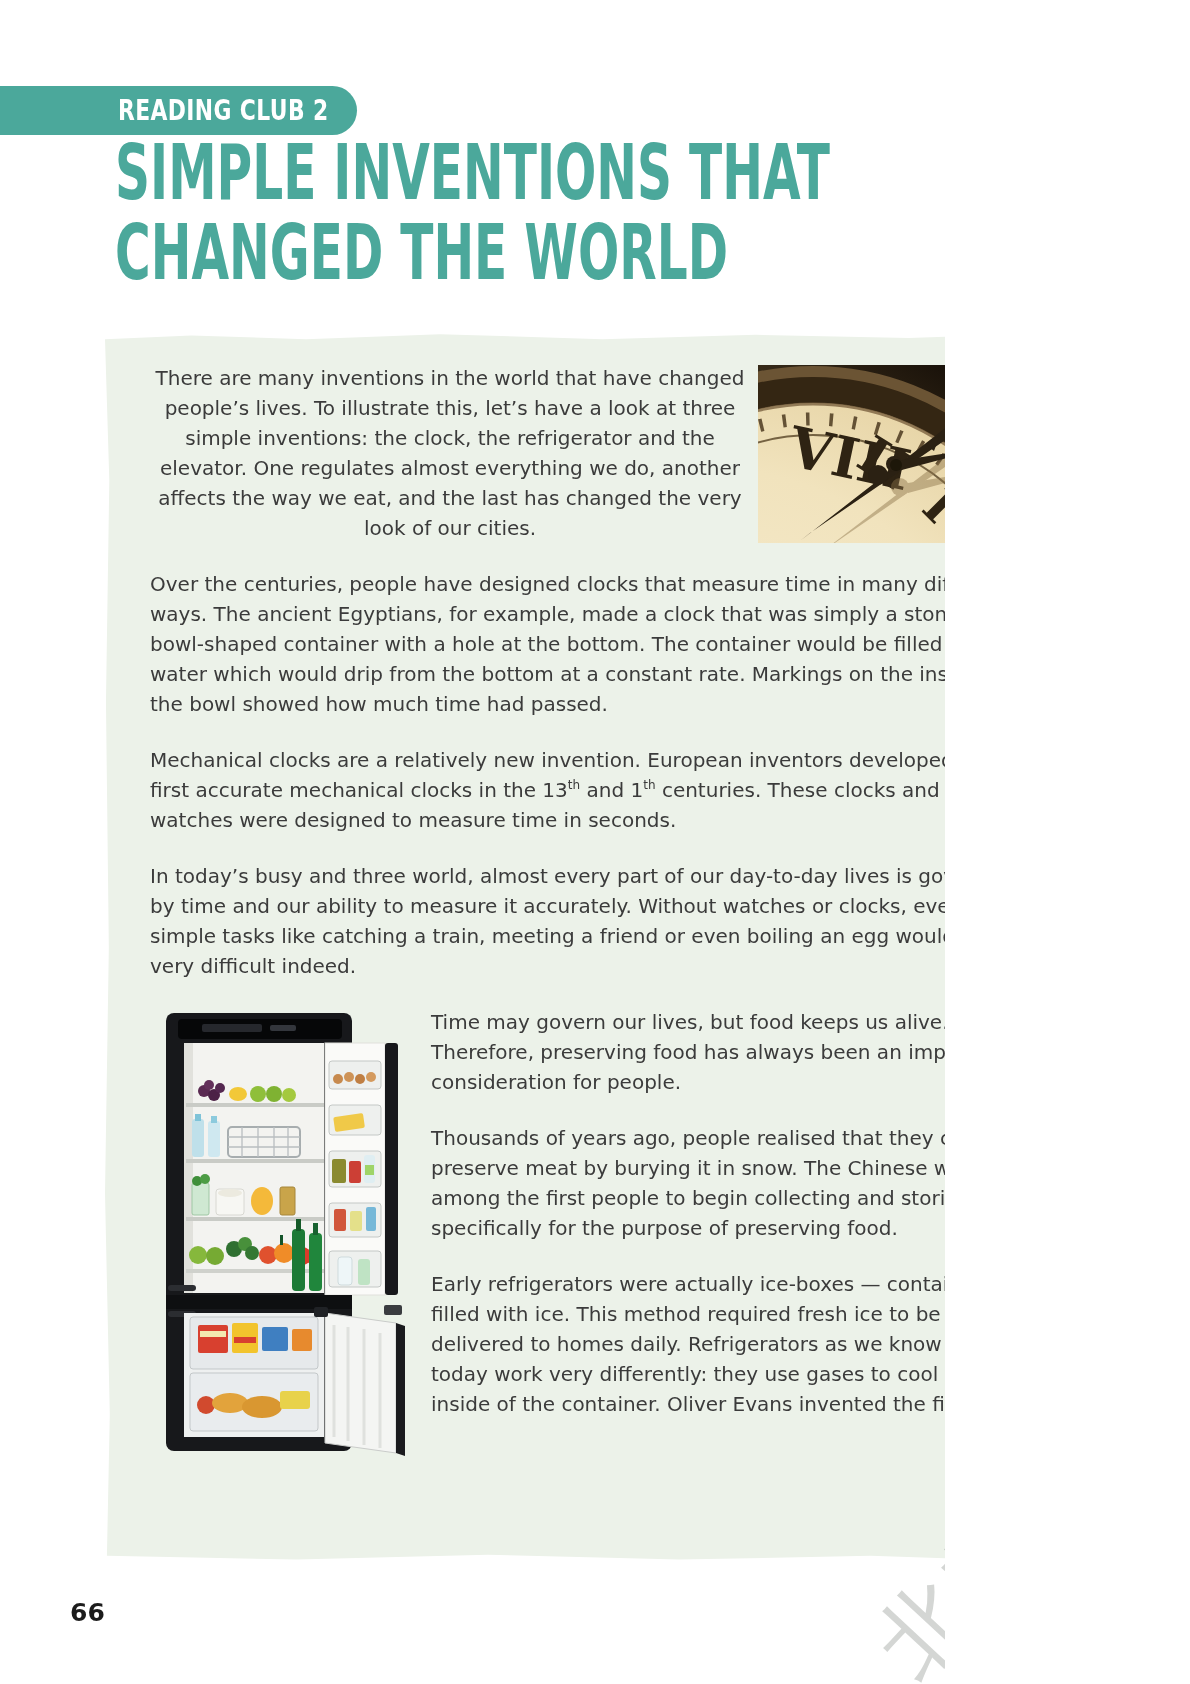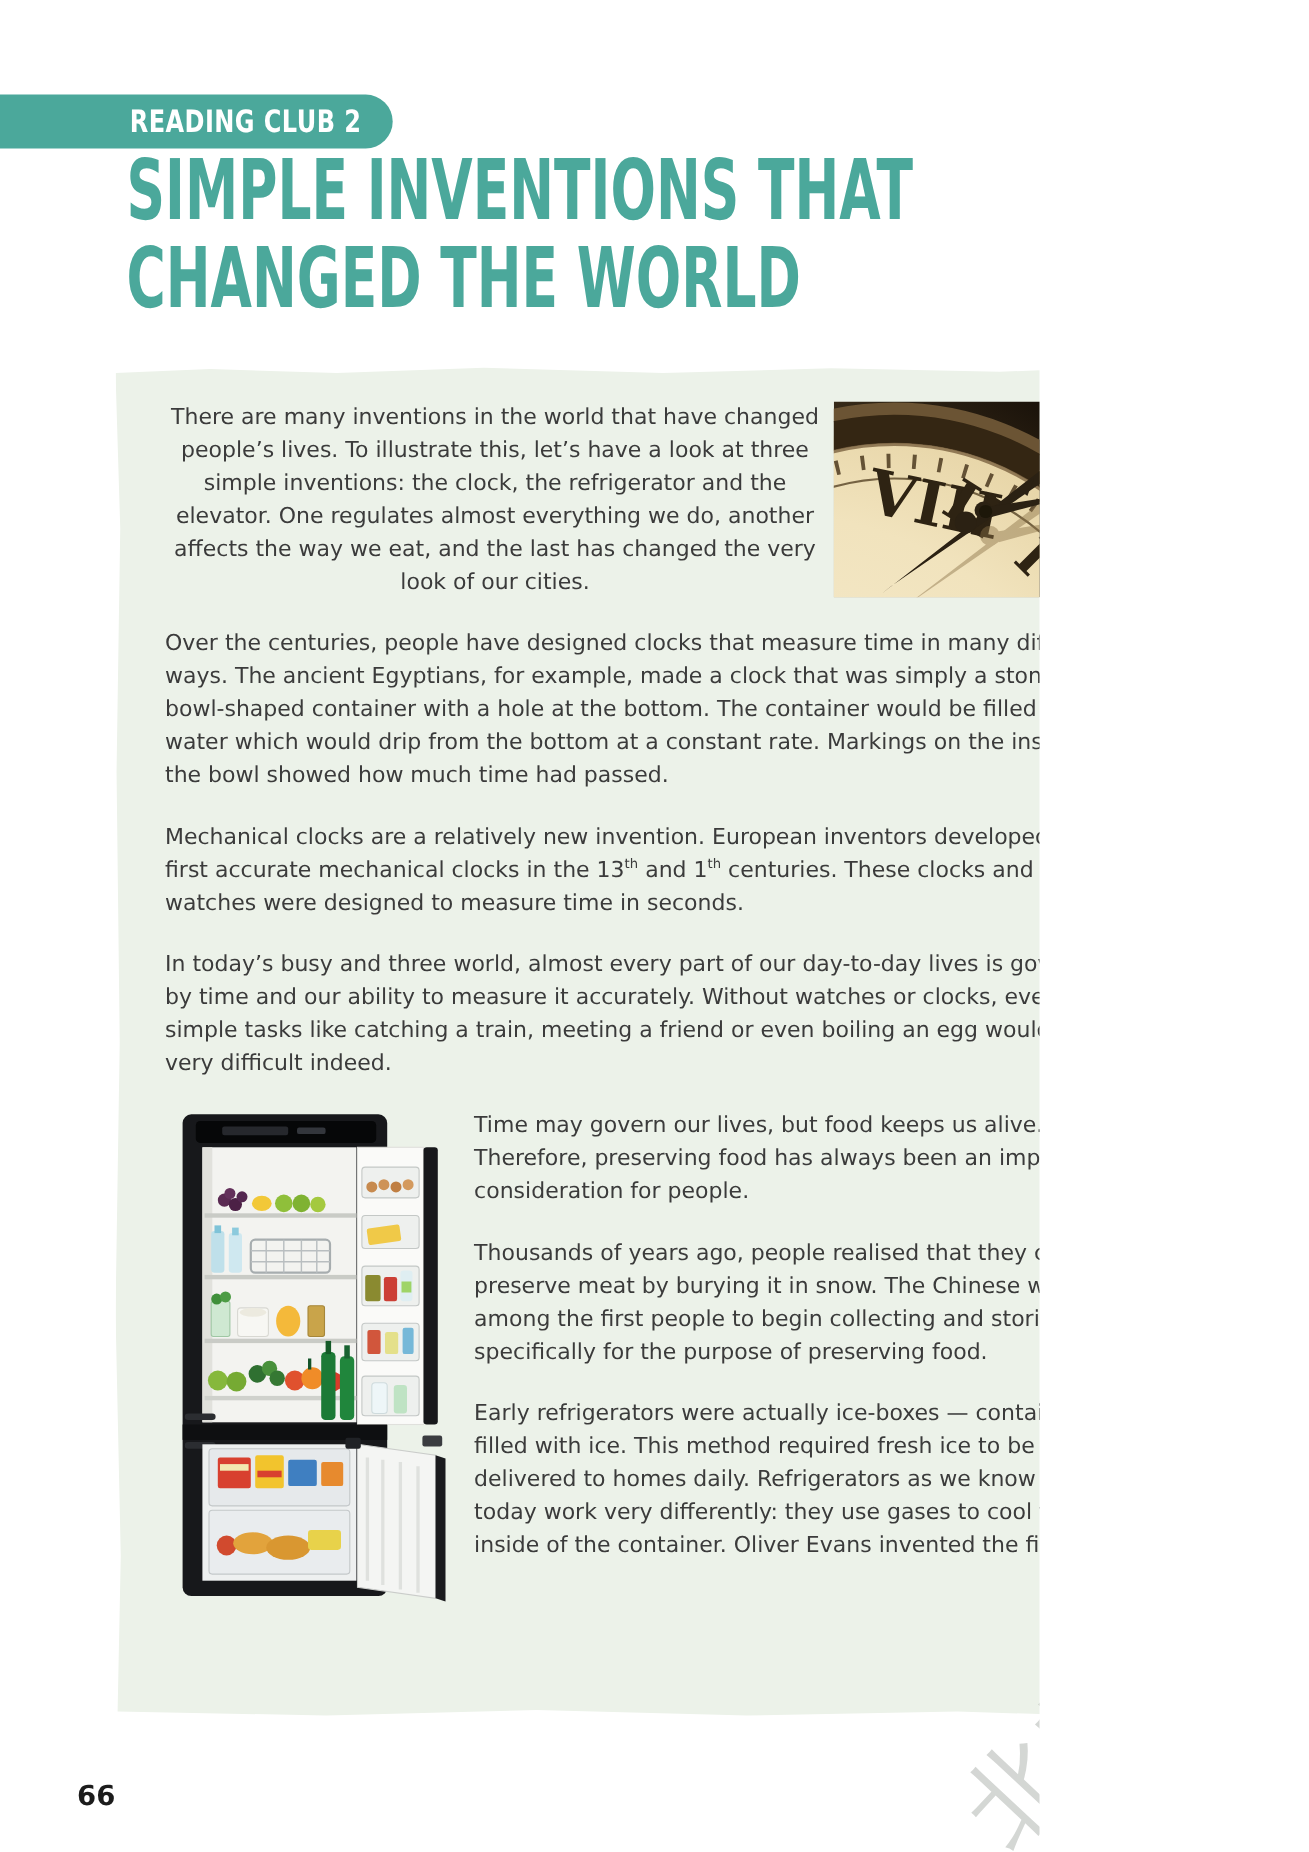--- a/index.html
+++ b/index.html
@@ -40,21 +40,21 @@
   .para sup { font-size:12px; line-height:0; vertical-align:super; }
   .row1 { display:flex; gap:8px; }
   .row1 .para { width:600px; flex:0 0 auto;text-align:center; }
   .clock-photo { width:283px; height:178px; flex:0 0 auto; margin-top:2px; }
   .row2 { display:flex; gap:24px; margin-top:20px; }
   .fridge-photo { width:245px; height:450px; flex:0 0 auto; margin-left:12px; }
   .row2 .col { flex:1 1 auto; }
   
   .pagenum {
     position:absolute; left:70px; top:1598px;
-    font-size:25px; font-weight:bold; color:#1c1c1c;margin-top:20px;
+    font-size:25px; font-weight:bold; color:#1c1c1c;
   }
   .watermark {
     position:absolute; left:830px; top:1478px; width:380px; height:100px;
     display:flex; align-items:center; justify-content:center;
     font-size:90px; letter-spacing:2px; white-space:nowrap;
     color:var(--watermark,#9AA09A); opacity:0.38;
     transform:rotate(-47deg); pointer-events:none;
   }
   svg { display:block; }
 </style>

